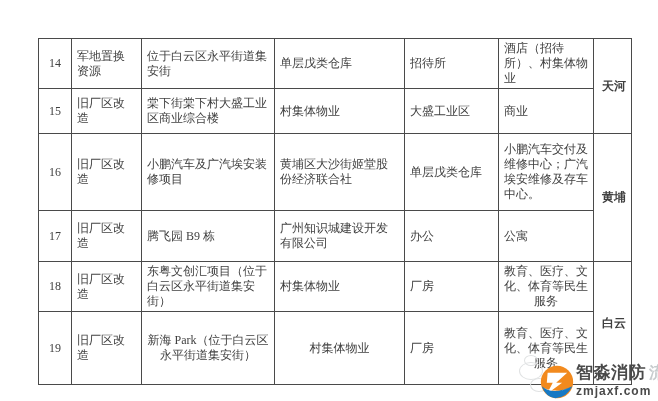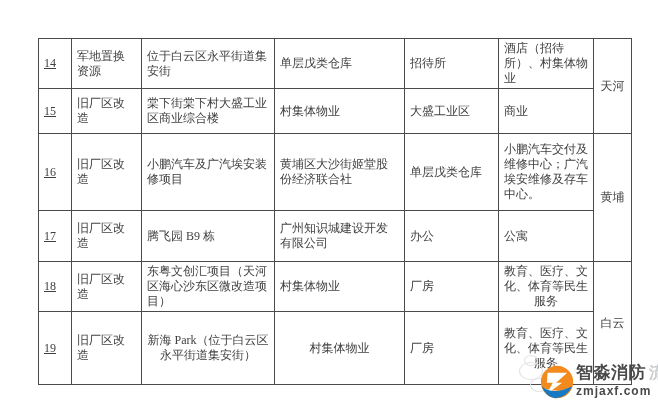--- a/index.html
+++ b/index.html
@@ -28,22 +28,22 @@
   col.w-owner{width:130px;}
   col.w-type{width:94px;}
   col.w-usage{width:95px;}
   col.w-dist{width:38px;}
   tr.r14{height:45px;}
   tr.r15{height:45px;}
   tr.r16{height:77px;}
   tr.r17{height:51px;}
   tr.r18{height:46px;}
   tr.r19{height:73px;}
-  td.c-no{padding:2px 1px;text-decoration:underline;}
-  td.c-district{text-align:center;padding:2px 2px;}
+  td.c-no{text-align:center;padding:2px 1px;}
+  td.c-district{text-align:right;padding:2px 2px;font-weight:bold;}
   td.center{text-align:center;}
   
   .watermark{
     position:absolute;left:540px;top:361px;
     display:flex;align-items:flex-start;
     font-family:"Liberation Sans","DejaVu Sans",sans-serif;
   }
   .wm-logo{flex:0 0 auto;margin-top:4px;}
   .wm-text{margin-left:2px;}
   .wm-brand{
@@ -109,21 +109,21 @@
         <td class="c-no">17</td>
         <td class="c-cat">旧厂区改造</td>
         <td class="c-proj">腾飞园 B9 栋</td>
         <td class="c-owner">广州知识城建设开发有限公司</td>
         <td class="c-type">办公</td>
         <td class="c-usage">公寓</td>
       </tr>
       <tr class="r18">
         <td class="c-no">18</td>
         <td class="c-cat">旧厂区改造</td>
-        <td class="c-proj">东粤文创汇项目（天河区海心沙东区微改造项目）</td>
+        <td class="c-proj">东粤文创汇项目（位于白云区永平街道集安街）</td>
         <td class="c-owner">村集体物业</td>
         <td class="c-type">厂房</td>
         <td class="c-usage center">教育、医疗、文化、体育等民生服务</td>
         <td class="c-district" rowspan="2">白云</td>
       </tr>
       <tr class="r19">
         <td class="c-no">19</td>
         <td class="c-cat">旧厂区改造</td>
         <td class="c-proj center">新海 Park（位于白云区永平街道集安街）</td>
         <td class="c-owner center">村集体物业</td>

